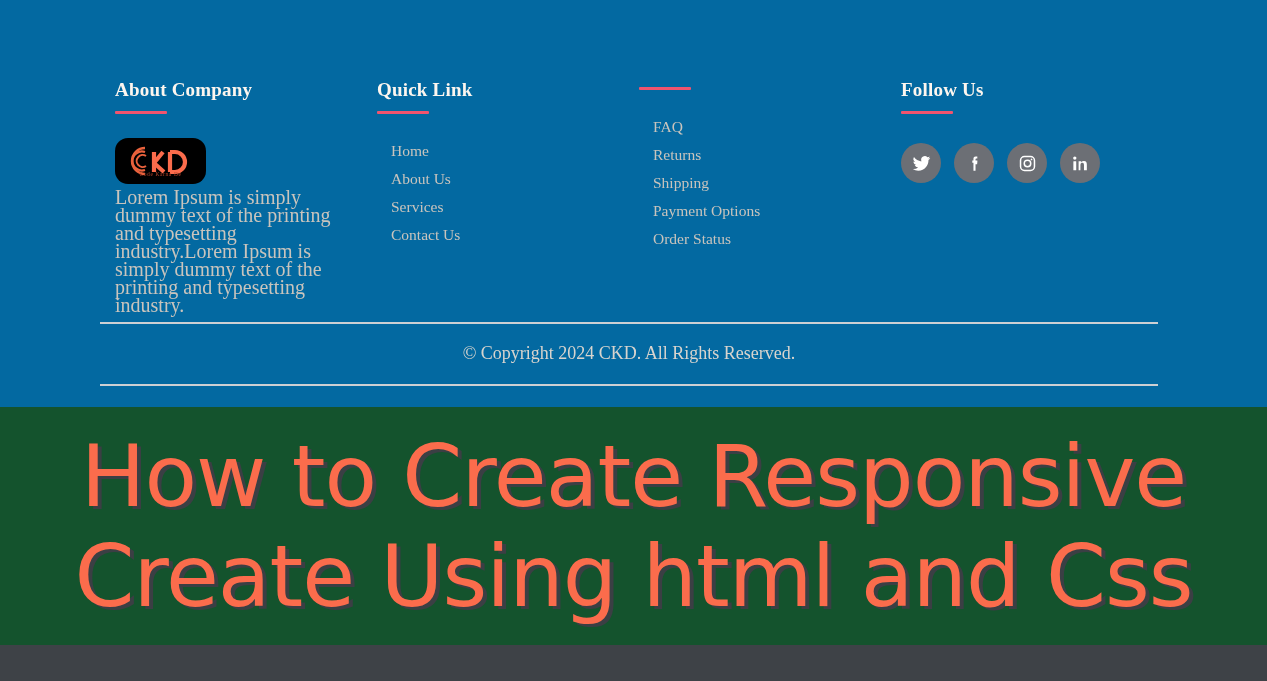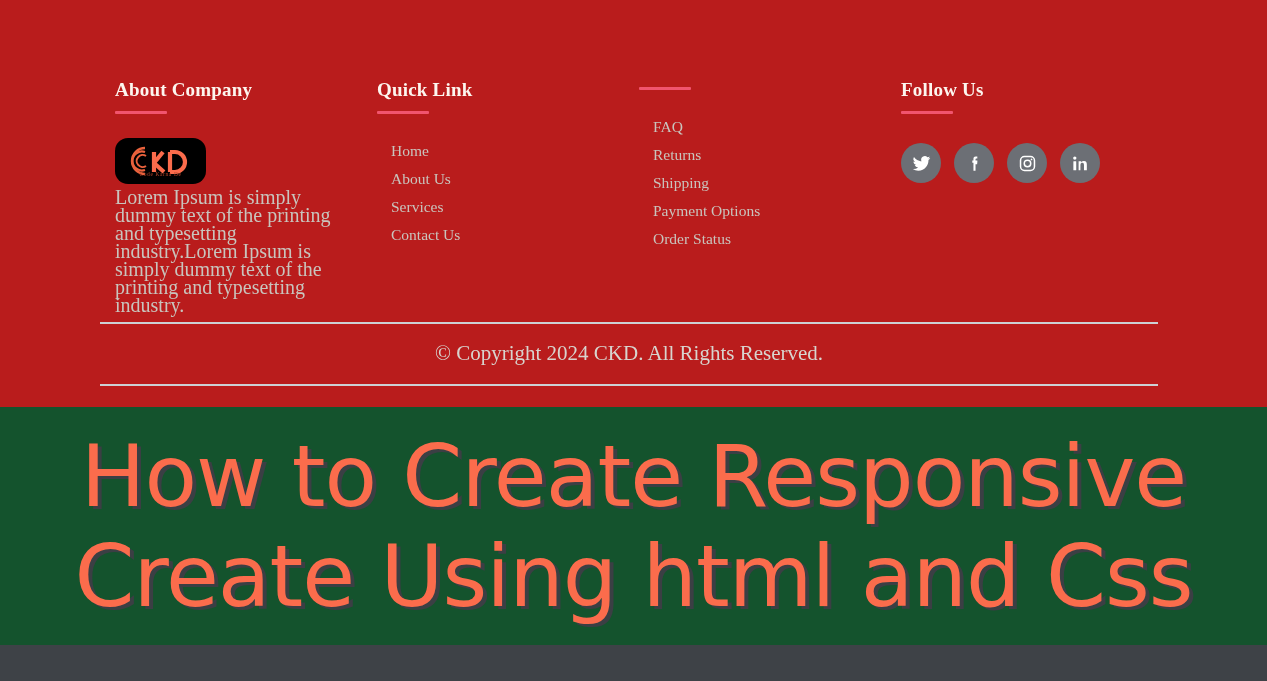--- a/index.html
+++ b/index.html
@@ -14,21 +14,21 @@
     overflow: hidden;
   }
 
   
   .footer {
     position: absolute;
     left: 0;
     top: 0;
     width: 1267px;
     height: 407px;
-    background: #b91c1c;
+    background: #0369a1;
     box-sizing: border-box;
   }
 
   .footer-cols {
     position: absolute;
     left: 0;
     top: 0;
     width: 1267px;
     height: 318px;
   }
@@ -129,21 +129,21 @@
   .copyright {
     position: absolute;
     left: 100px;
     top: 322px;
     width: 1058px;
     height: 62px;
     display: flex;
     align-items: center;
     justify-content: center;
     font-family: "Liberation Serif", "DejaVu Serif", serif;
-    font-size: 21px;
+    font-size: 18px;
     color: #d8d4ce;
   }
 
   
   .hero {
     position: absolute;
     left: 0;
     top: 407px;
     width: 1267px;
     height: 238px;

